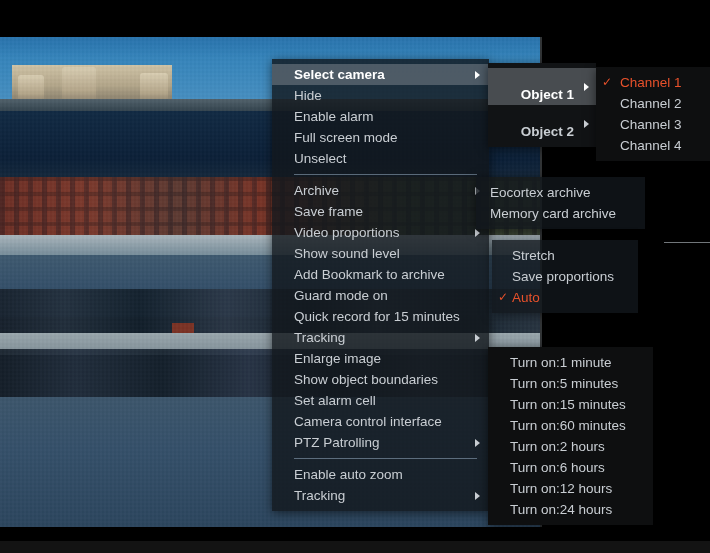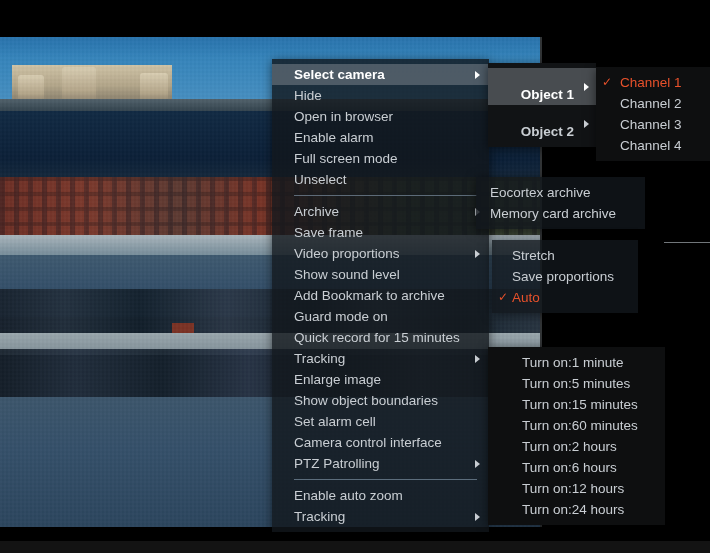--- a/index.html
+++ b/index.html
@@ -86,21 +86,21 @@
   
   #menu-channel{left:596px;top:30px;width:114px;}
   #menu-channel .mi{padding-left:24px;}
   
   #menu-archive{left:476px;top:140px;width:169px;}
   #menu-archive .mi{padding-left:14px;}
   
   #menu-prop{left:492px;top:203px;width:146px;}
   #menu-prop .mi{padding-left:20px;}
   
-  #menu-rec{left:488px;top:310px;width:165px;padding-left:12px;}
+  #menu-rec{left:488px;top:310px;width:165px;}
   #menu-rec .mi{padding-left:22px;}
 </style>
 </head>
 <body>
 
 <div id="root">
 
   <div class="video-wall">
     <div class="vid-layer">
       <div class="sky"></div>
@@ -131,23 +131,20 @@
 
   <div class="menu" id="menu-main">
     <div class="mi sel">
       <span>Select camera</span>
       <span class="arrow"></span>
     </div>
     <div class="mi">
       <span>Hide</span>
     </div>
     <div class="mi">
-      <span>Open in browser</span>
-    </div>
-    <div class="mi">
       <span>Enable alarm</span>
     </div>
     <div class="mi">
       <span>Full screen mode</span>
     </div>
     <div class="mi">
       <span>Unselect</span>
     </div>
     <div class="sep"></div>
     <div class="mi">

